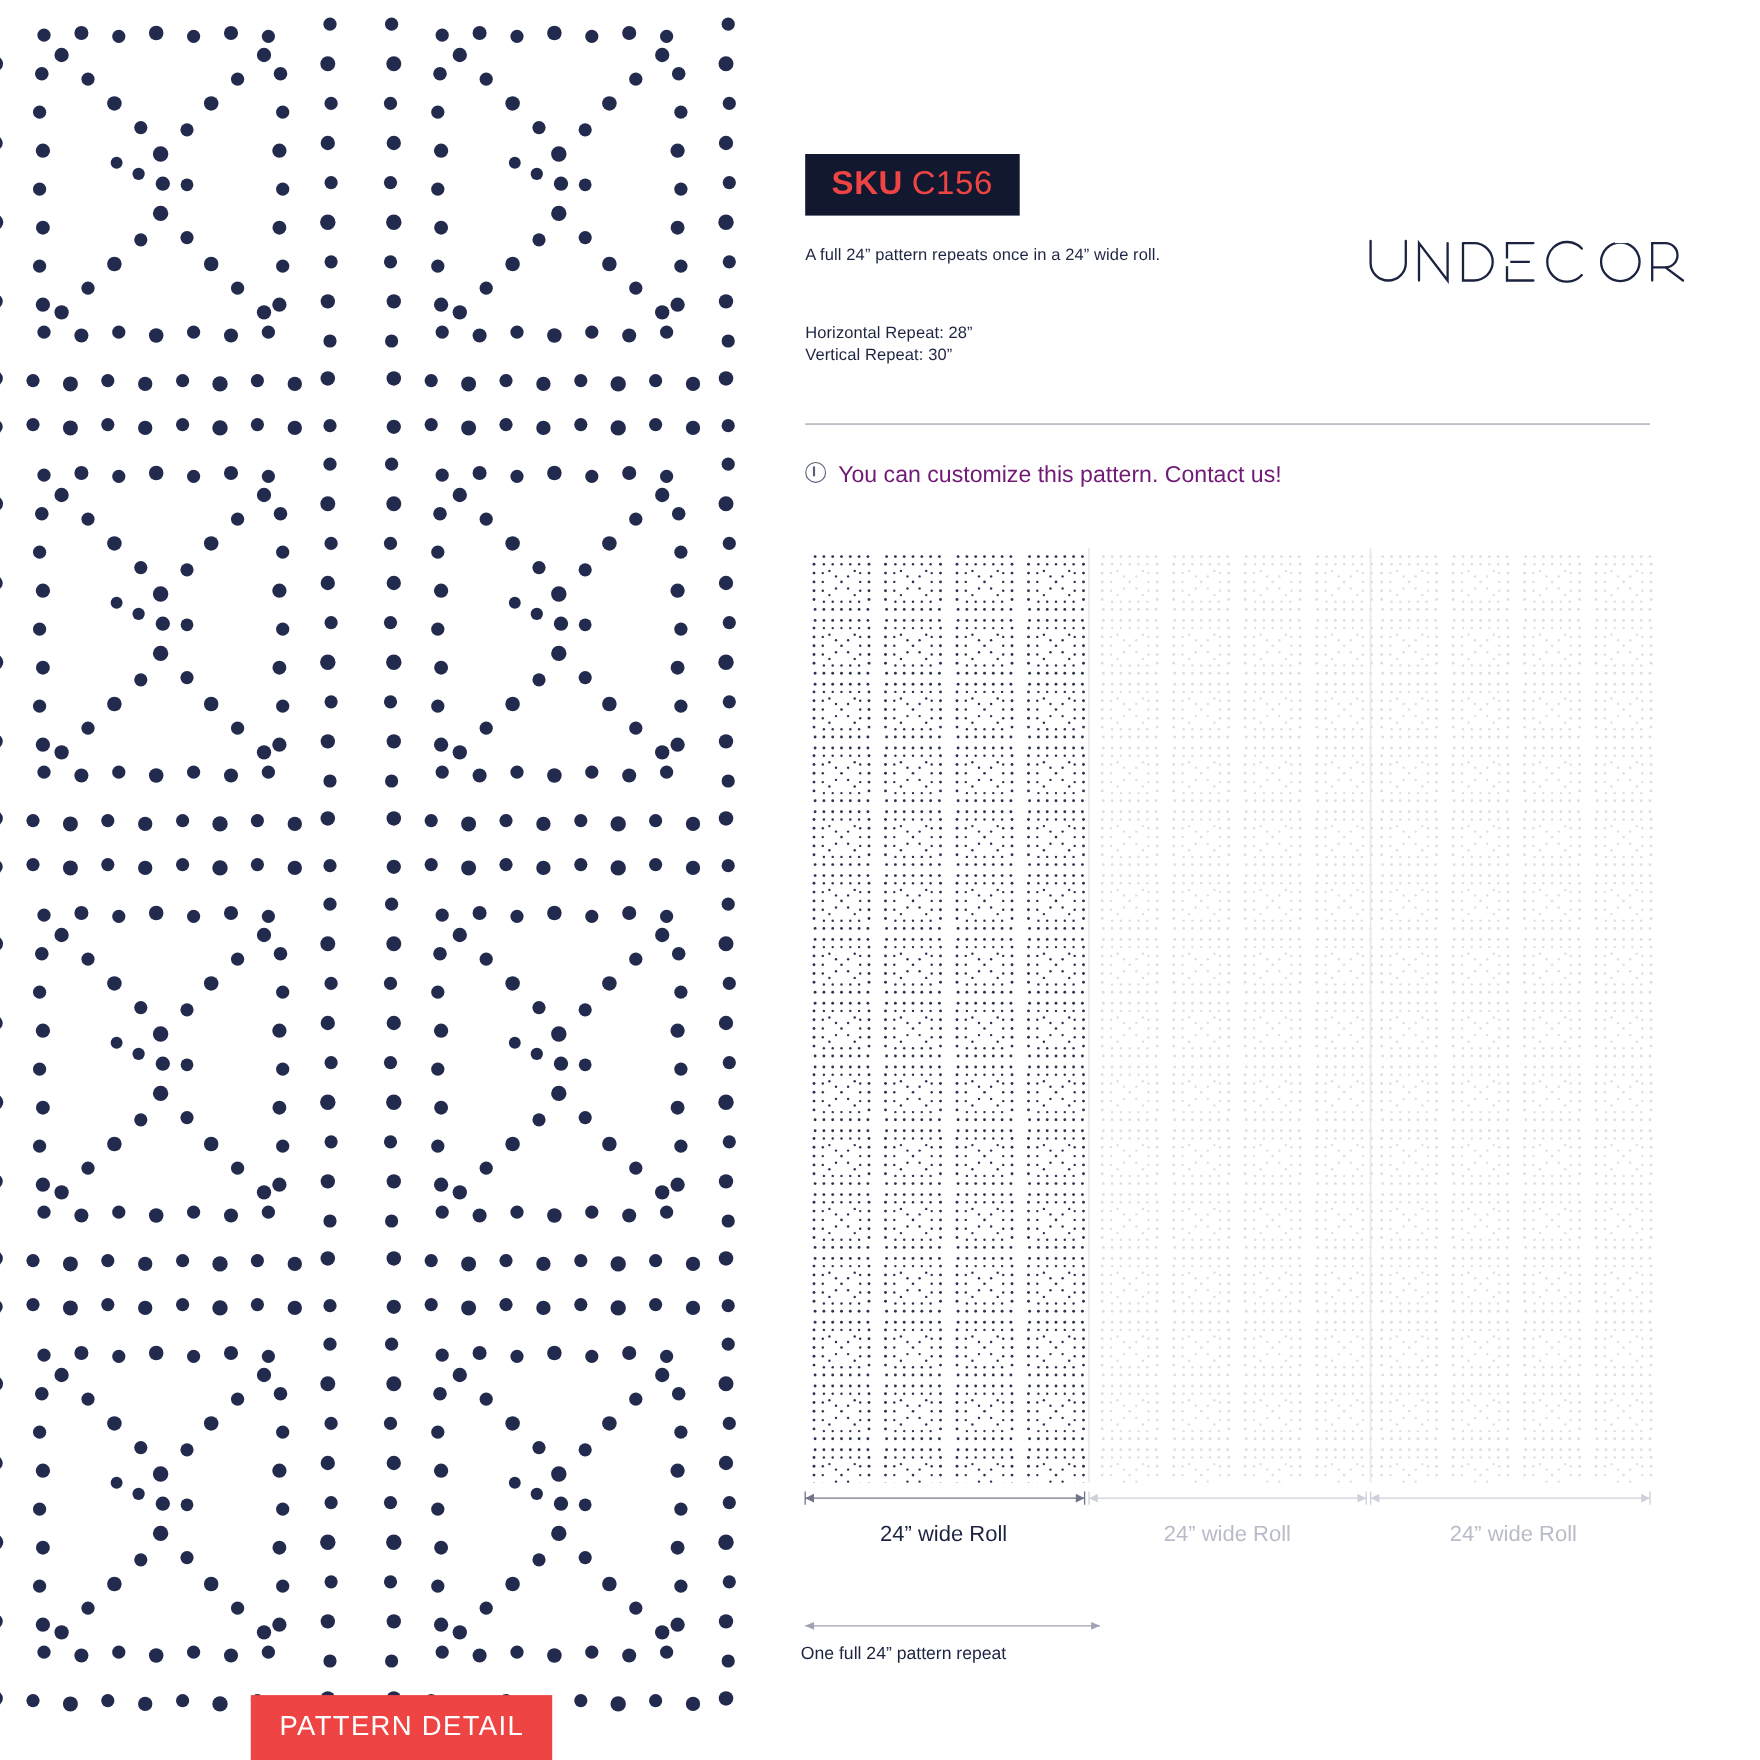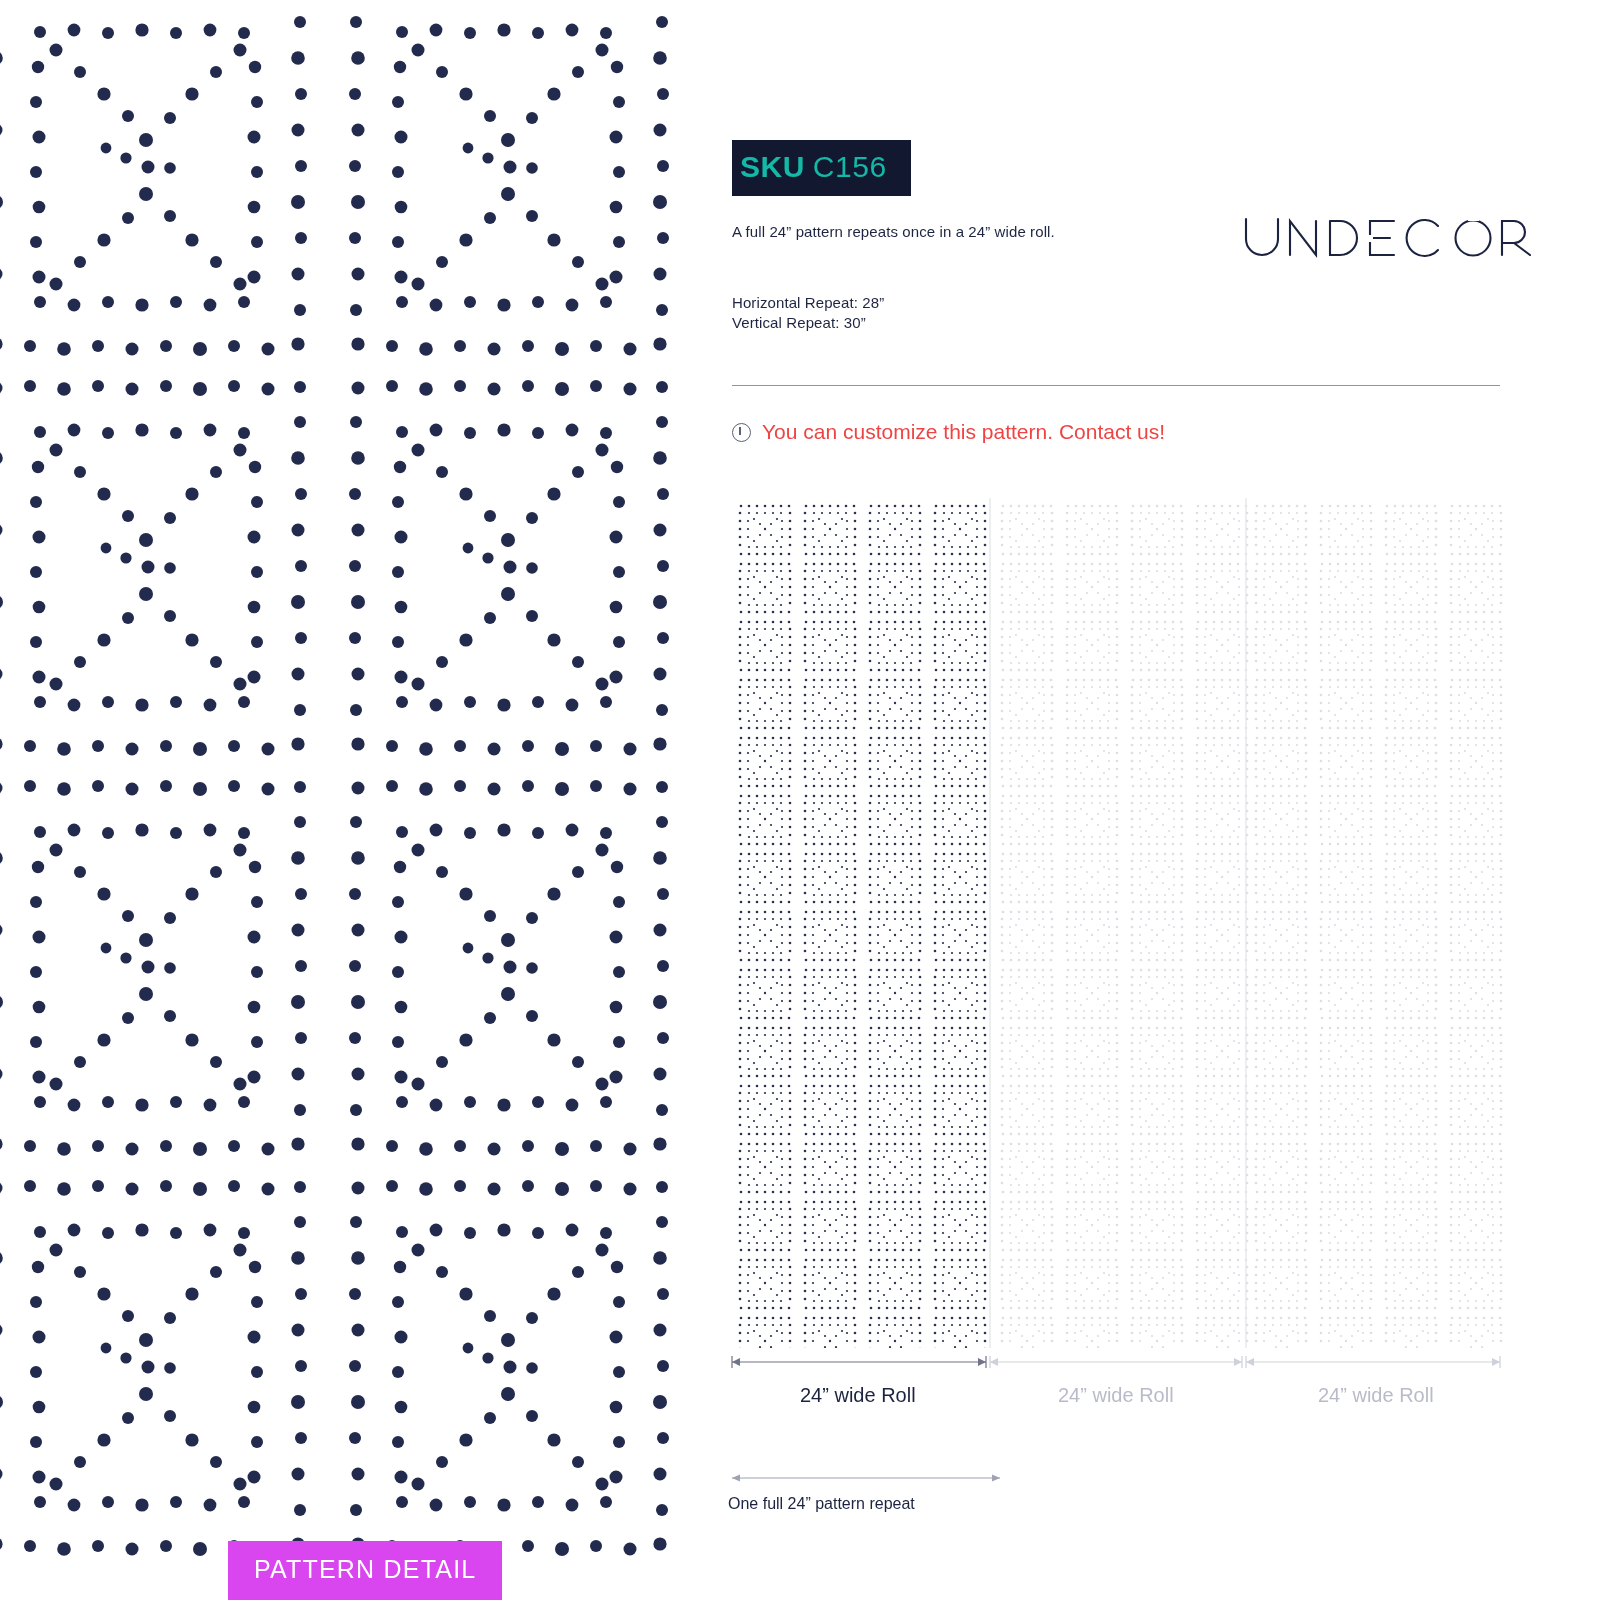--- a/index.html
+++ b/index.html
@@ -28,21 +28,21 @@
   }
   #pattern-svg {
     display: block;
     width: 680px;
     height: 1600px;
   }
   #pattern-detail-badge {
     position: absolute;
     left: 228px;
     bottom: 0px;
-    background: #d946ef;
+    background: #ef4444;
     color: #ffffff;
     font-size: 25px;
     letter-spacing: 1.2px;
     padding: 14px 26px 16px 26px;
     font-family: "Liberation Sans", sans-serif;
   }
 
   
   #info-panel {
     position: absolute;
@@ -51,22 +51,22 @@
     width: 920px;
     height: 1600px;
     background: #ffffff;
   }
 
   #sku-badge {
     position: absolute;
     left: 52px;
     top: 140px;
     background: #11182f;
-    color: #14b8a6;
-    padding: 12px 24px 14px 8px;
+    color: #ef4444;
+    padding: 12px 24px 14px 24px;
     font-size: 30px;
     line-height: 1;
     white-space: nowrap;
   }
   #sku-badge .sku-label {
     font-weight: bold;
     letter-spacing: 0.5px;
   }
   #sku-badge .sku-value {
     font-weight: normal;
@@ -92,24 +92,23 @@
     width: 768px;
     height: 1px;
     background: #8f93a3;
   }
 
   #customize-row {
     position: absolute;
     left: 52px;
     top: 420px;
     display: flex;
-    align-items: center;
     gap: 11px;
     font-size: 21px;
-    color: #ef4444;
+    color: #701a75;
   }
   #info-circle-icon {
     display: inline-block;
     width: 17px;
     height: 17px;
     border: 1.6px solid #5b6078;
     border-radius: 50%;
     position: relative;
     flex: 0 0 auto;
   }

